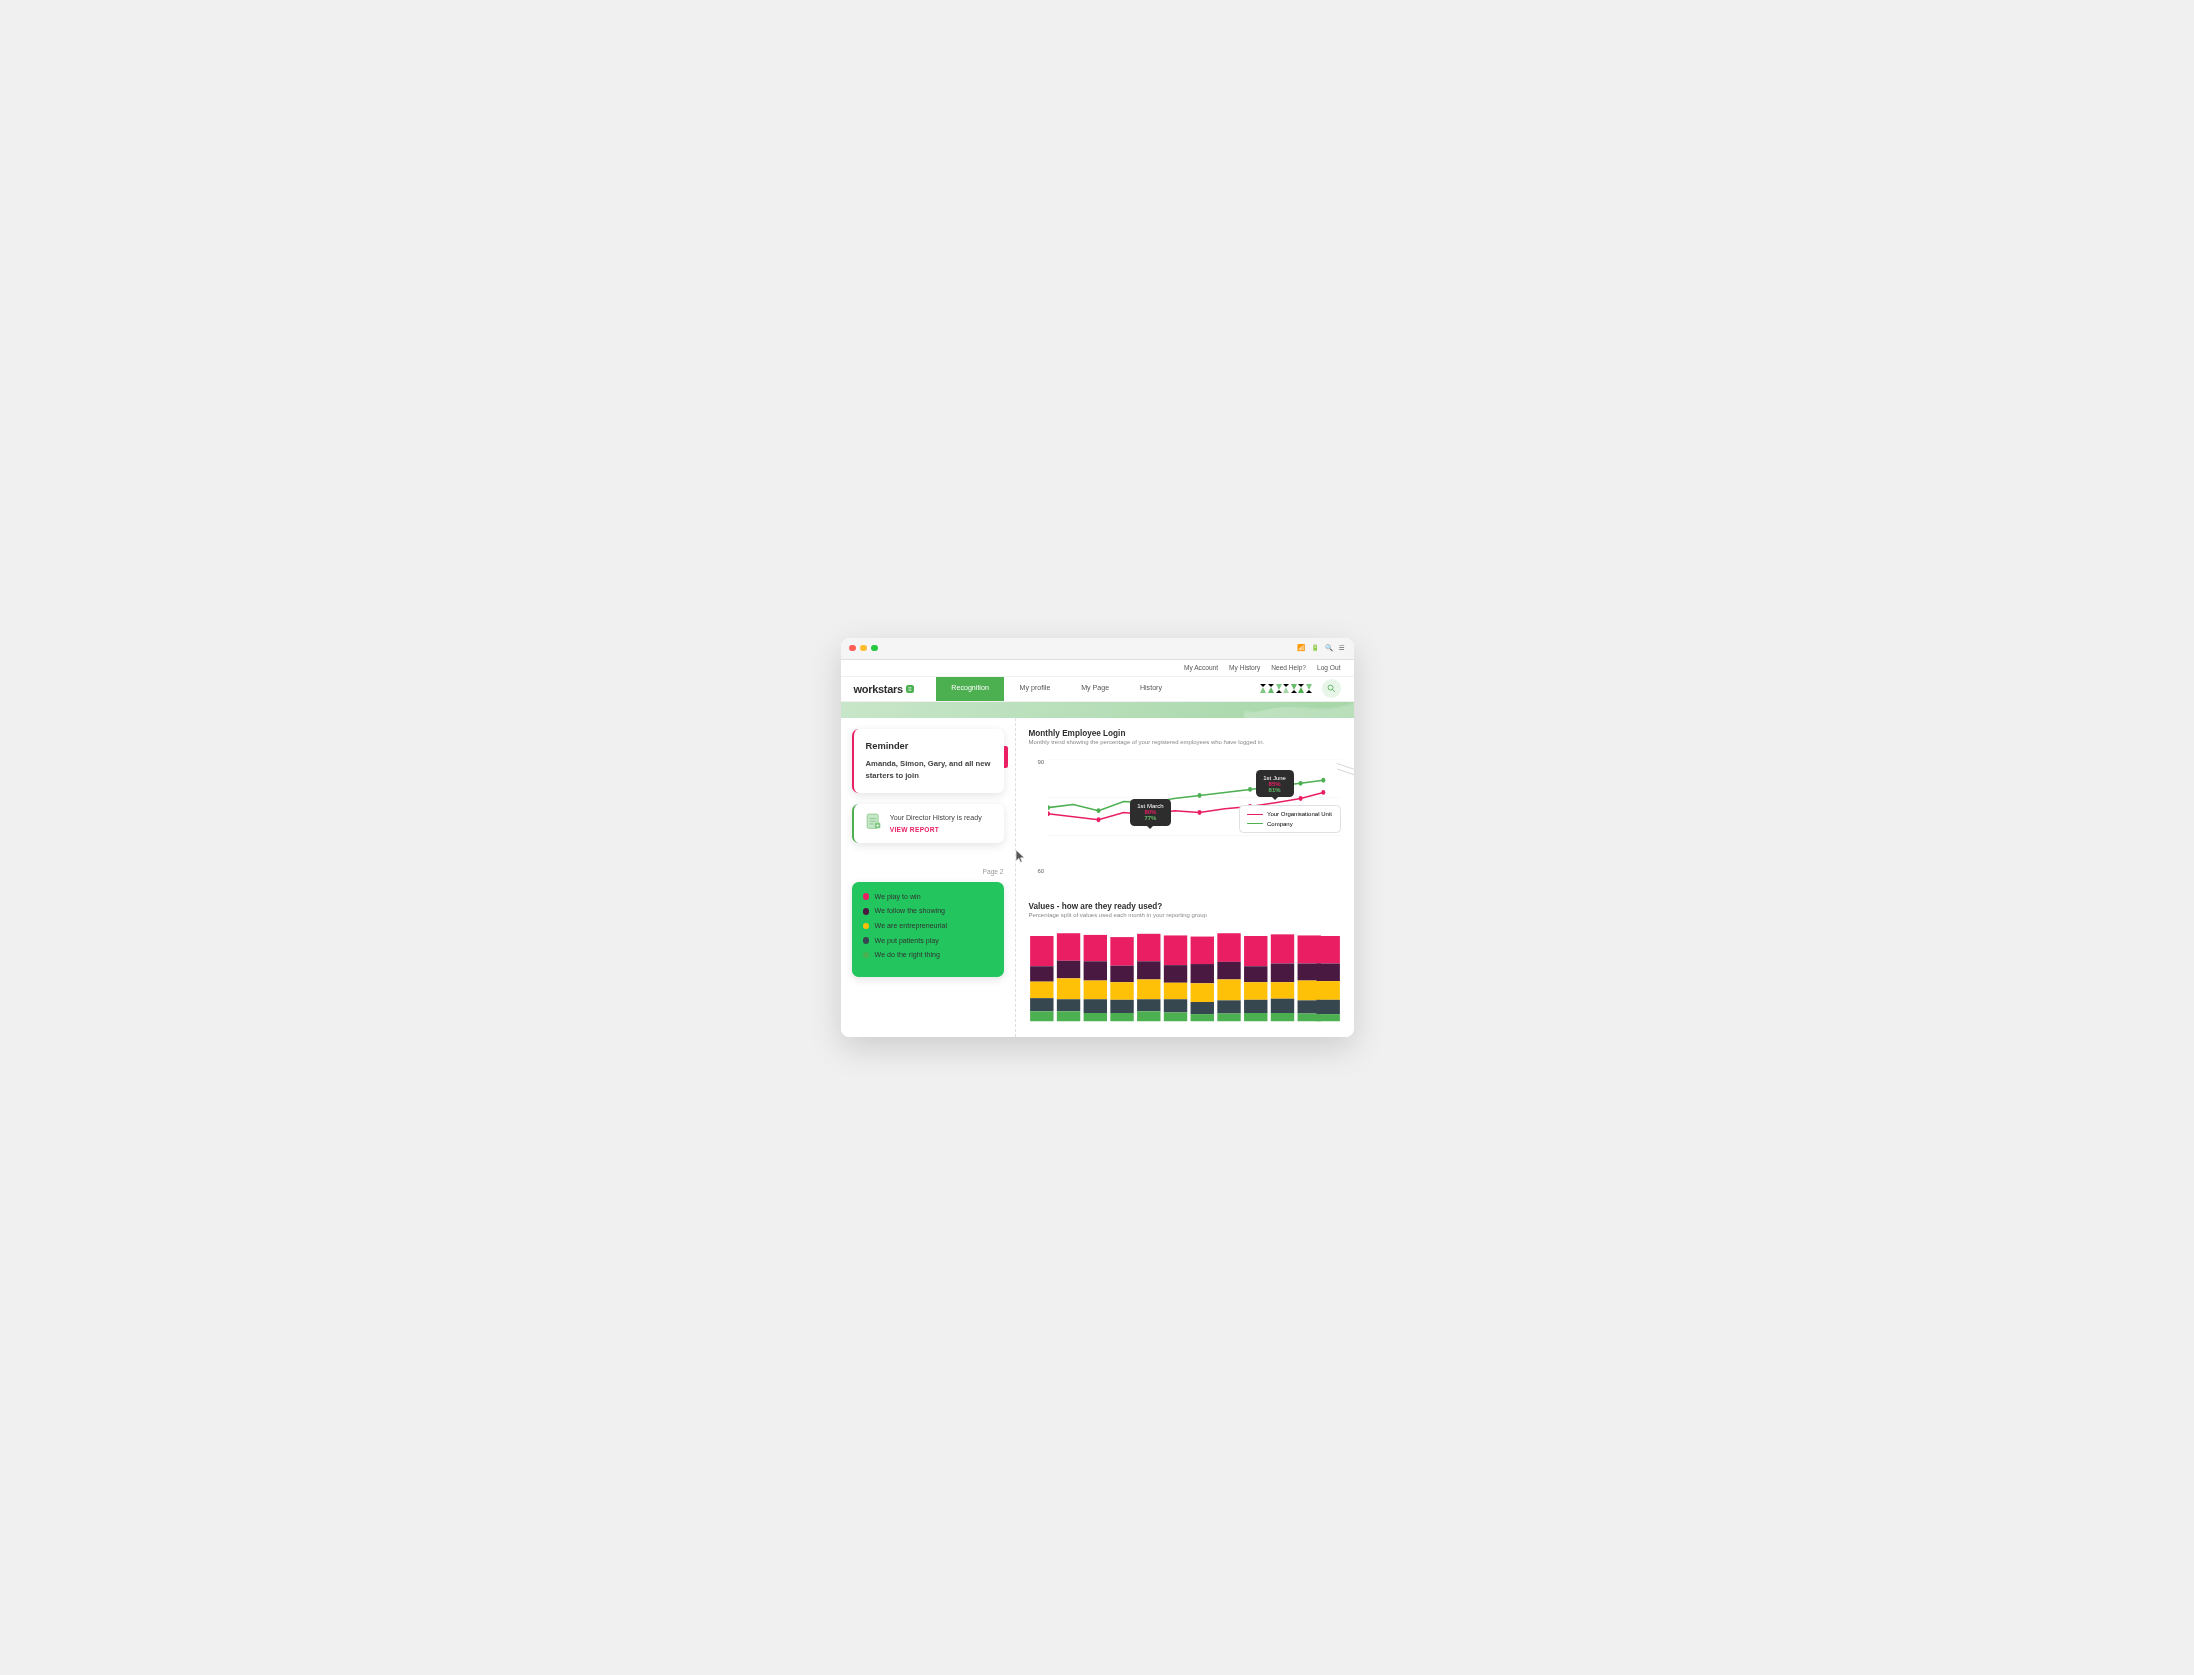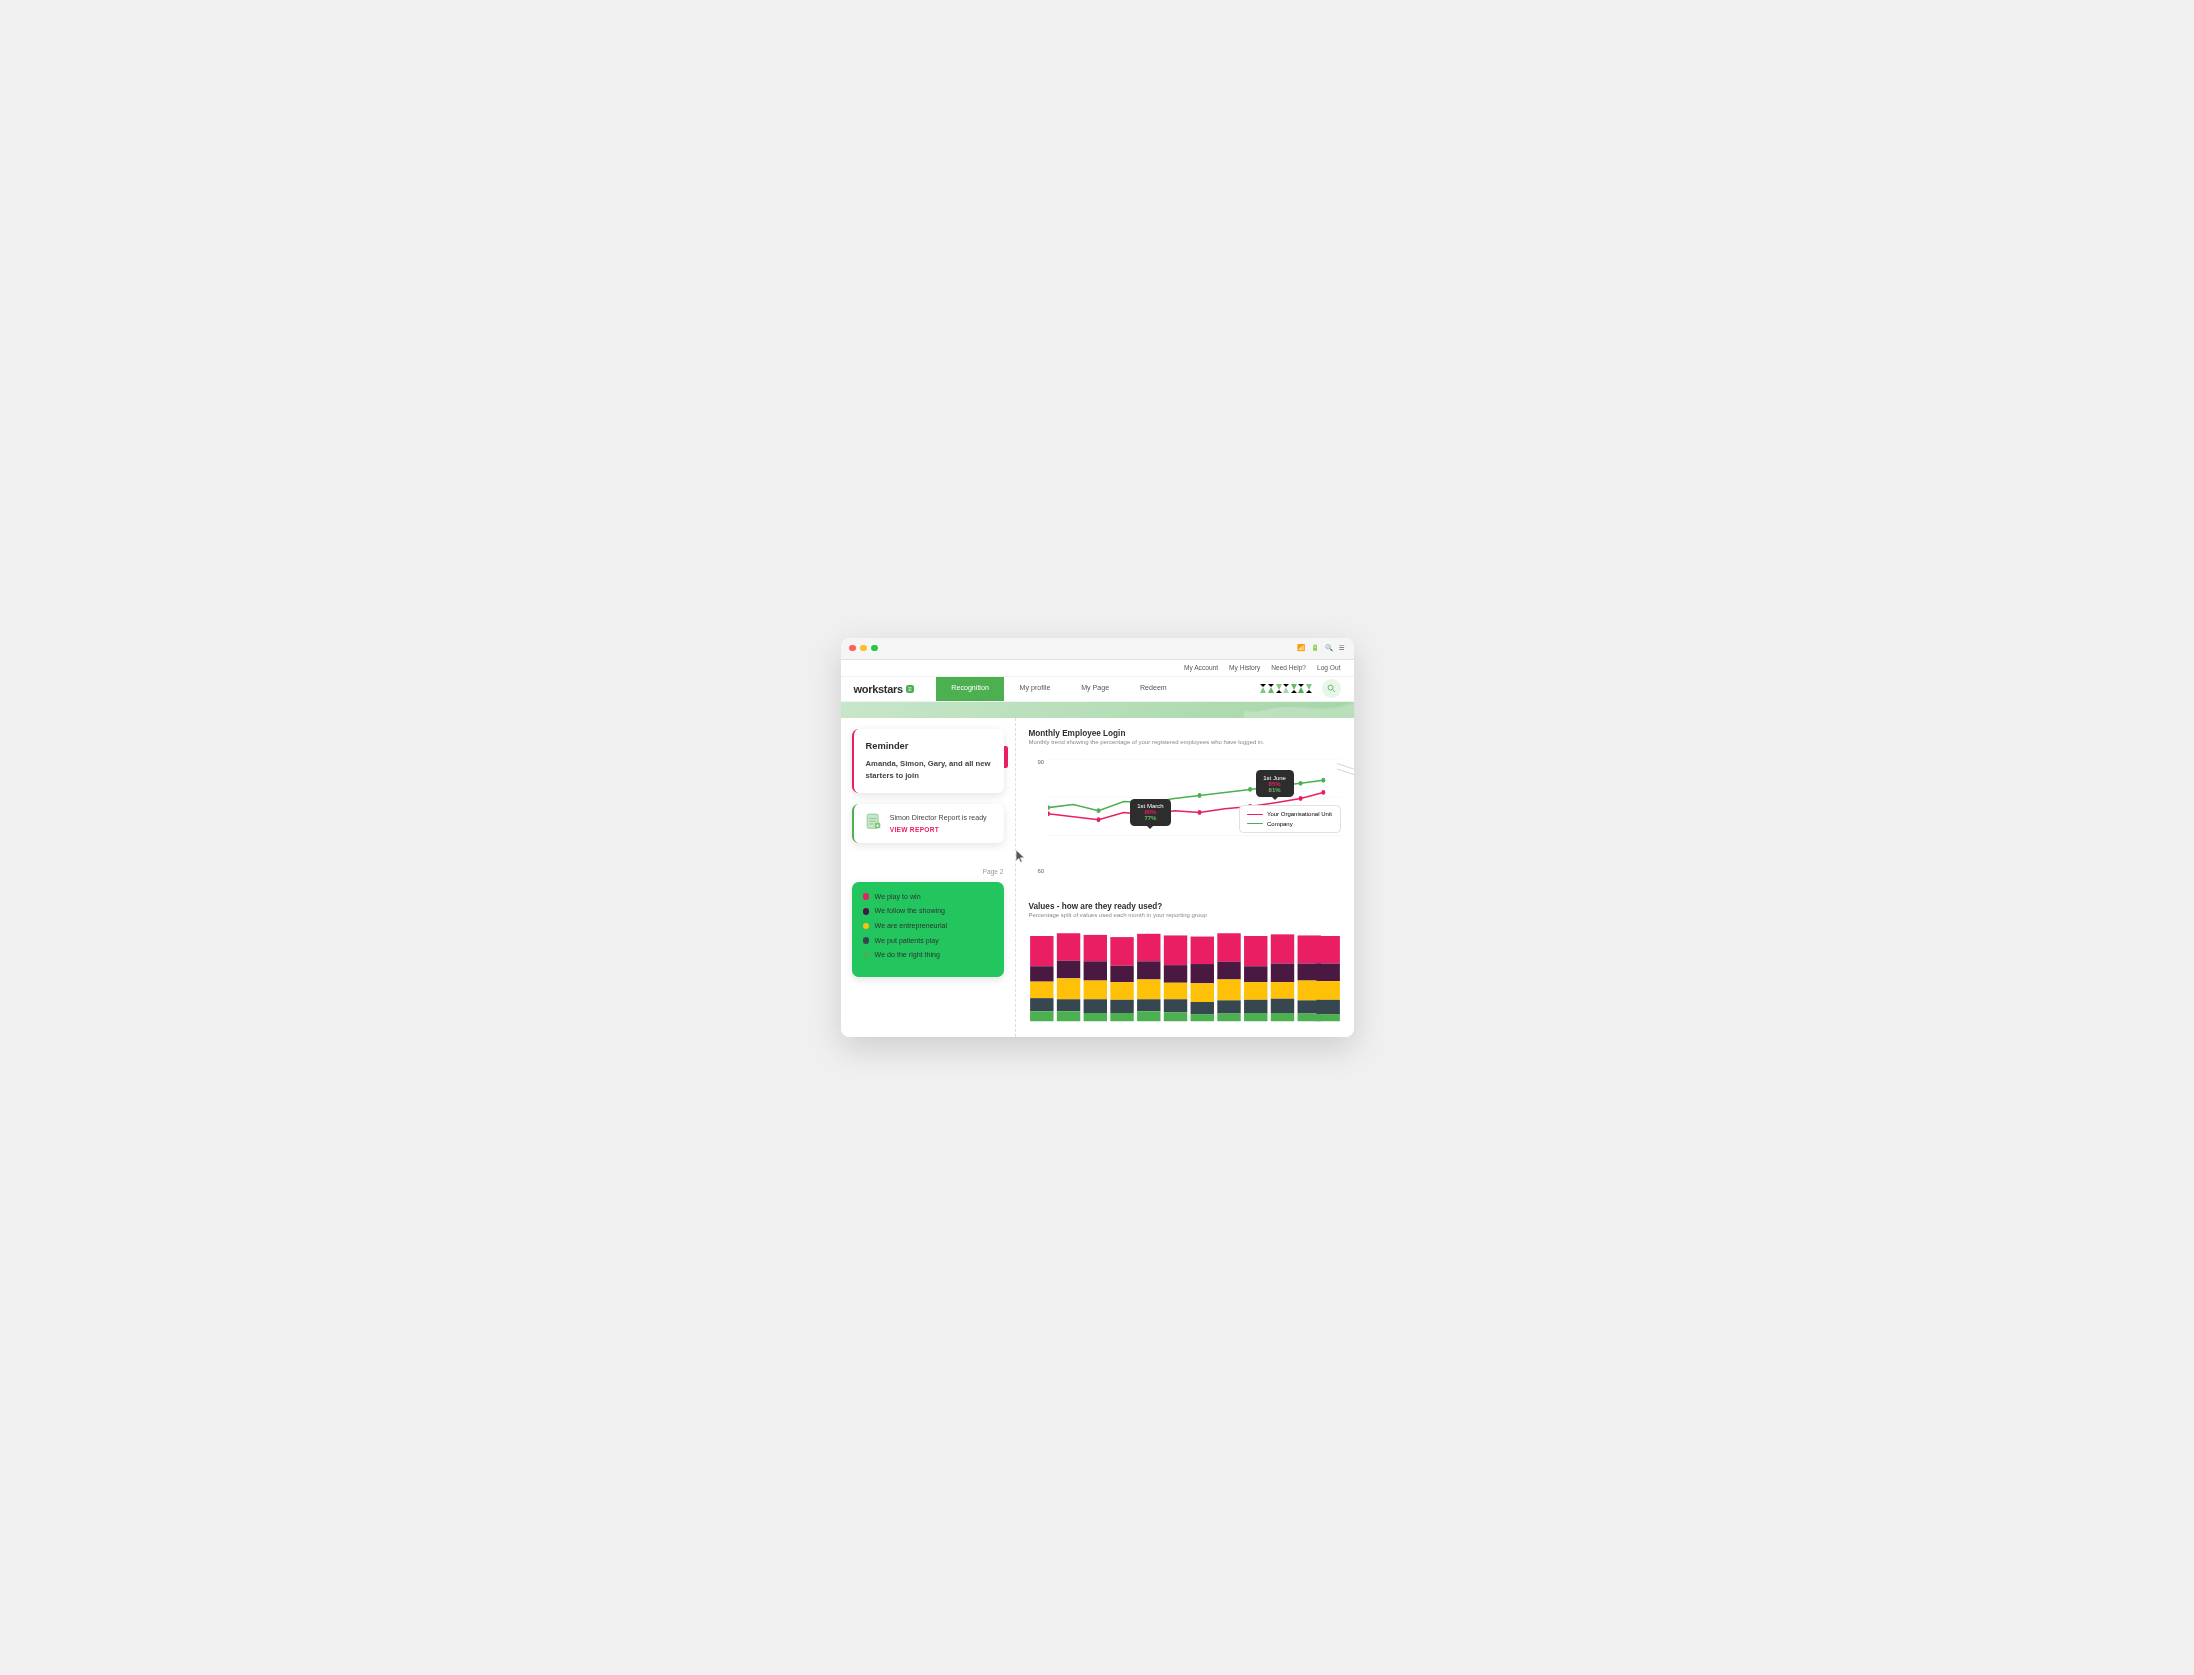--- a/index.html
+++ b/index.html
@@ -399,21 +399,21 @@
     <div class="header-nav">
       <div class="logo">
         <span class="logo-text">workstars</span>
         <span class="logo-icon">≡</span>
       </div>
 
       <div class="main-tabs">
         <a class="tab active">Recognition</a>
         <a class="tab">My profile</a>
         <a class="tab">My Page</a>
-        <a class="tab">Redeem</a>
+        <a class="tab">History</a>
       </div>
 
       <div class="header-decoration">
         <div class="triangle-decoration">
           <div class="tri tri-up" style="border-bottom-color: #81c784;"></div>
           <div class="tri tri-up" style="border-bottom-color: #66bb6a;"></div>
           <div class="tri tri-down" style="border-top-color: #81c784;"></div>
           <div class="tri tri-up" style="border-bottom-color: #a5d6a7;"></div>
           <div class="tri tri-down" style="border-top-color: #66bb6a;"></div>
           <div class="tri tri-up" style="border-bottom-color: #4caf50;"></div>
@@ -452,21 +452,21 @@
               <rect x="4" y="2" width="20" height="26" rx="3" fill="none" stroke="#81c784" stroke-width="1.5"></rect>
               <line x1="8" y1="10" x2="20" y2="10" stroke="#81c784" stroke-width="1.5"></line>
               <line x1="8" y1="15" x2="20" y2="15" stroke="#81c784" stroke-width="1.5"></line>
               <line x1="8" y1="20" x2="16" y2="20" stroke="#81c784" stroke-width="1.5"></line>
               <rect x="18" y="18" width="10" height="10" rx="2" fill="#81c784"></rect>
               <line x1="21" y1="23" x2="25" y2="23" stroke="white" stroke-width="1.5"></line>
               <line x1="23" y1="21" x2="23" y2="25" stroke="white" stroke-width="1.5"></line>
             </svg>
           </div>
           <div class="report-content">
-            <div class="report-text">Simon Director Report is ready</div>
+            <div class="report-text">Your Director History is ready</div>
             <a class="report-link" href="#">VIEW REPORT</a>
           </div>
         </div>
 
         <div style="position: relative; margin-bottom: 2.2px;">
           <div class="cursor-icon" style="position: relative; left: 33px; bottom: auto; text-align: right; padding-right: 11px;">
             <svg width="11" height="14.3" viewBox="0 0 20 26" fill="none">
               <path d="M2,2 L2,22 L7,17 L10,24 L13,23 L10,16 L17,16 Z" fill="#555" stroke="white" stroke-width="1"></path>
             </svg>
           </div>

